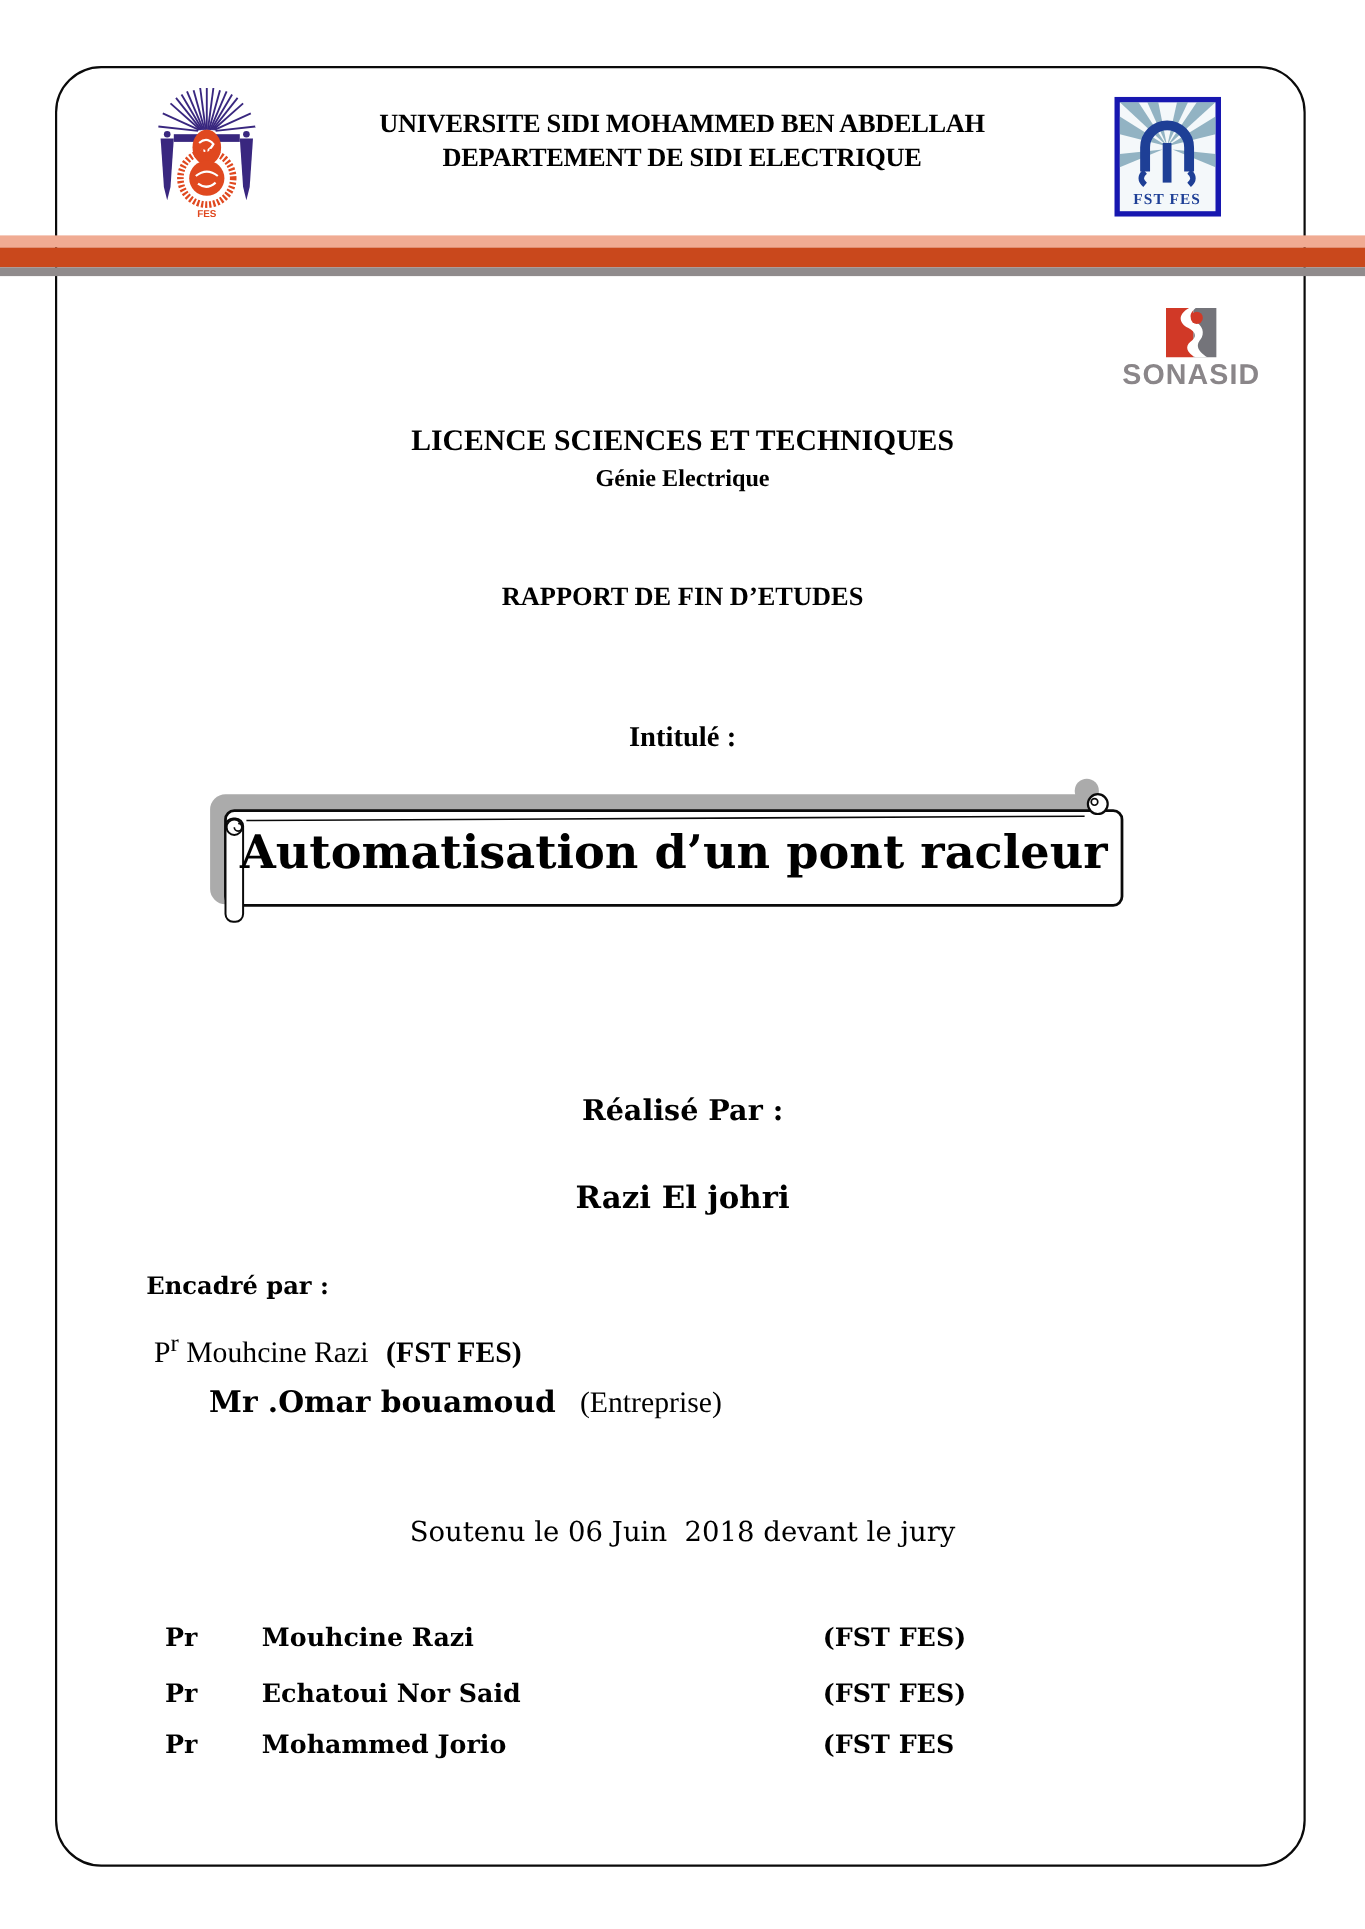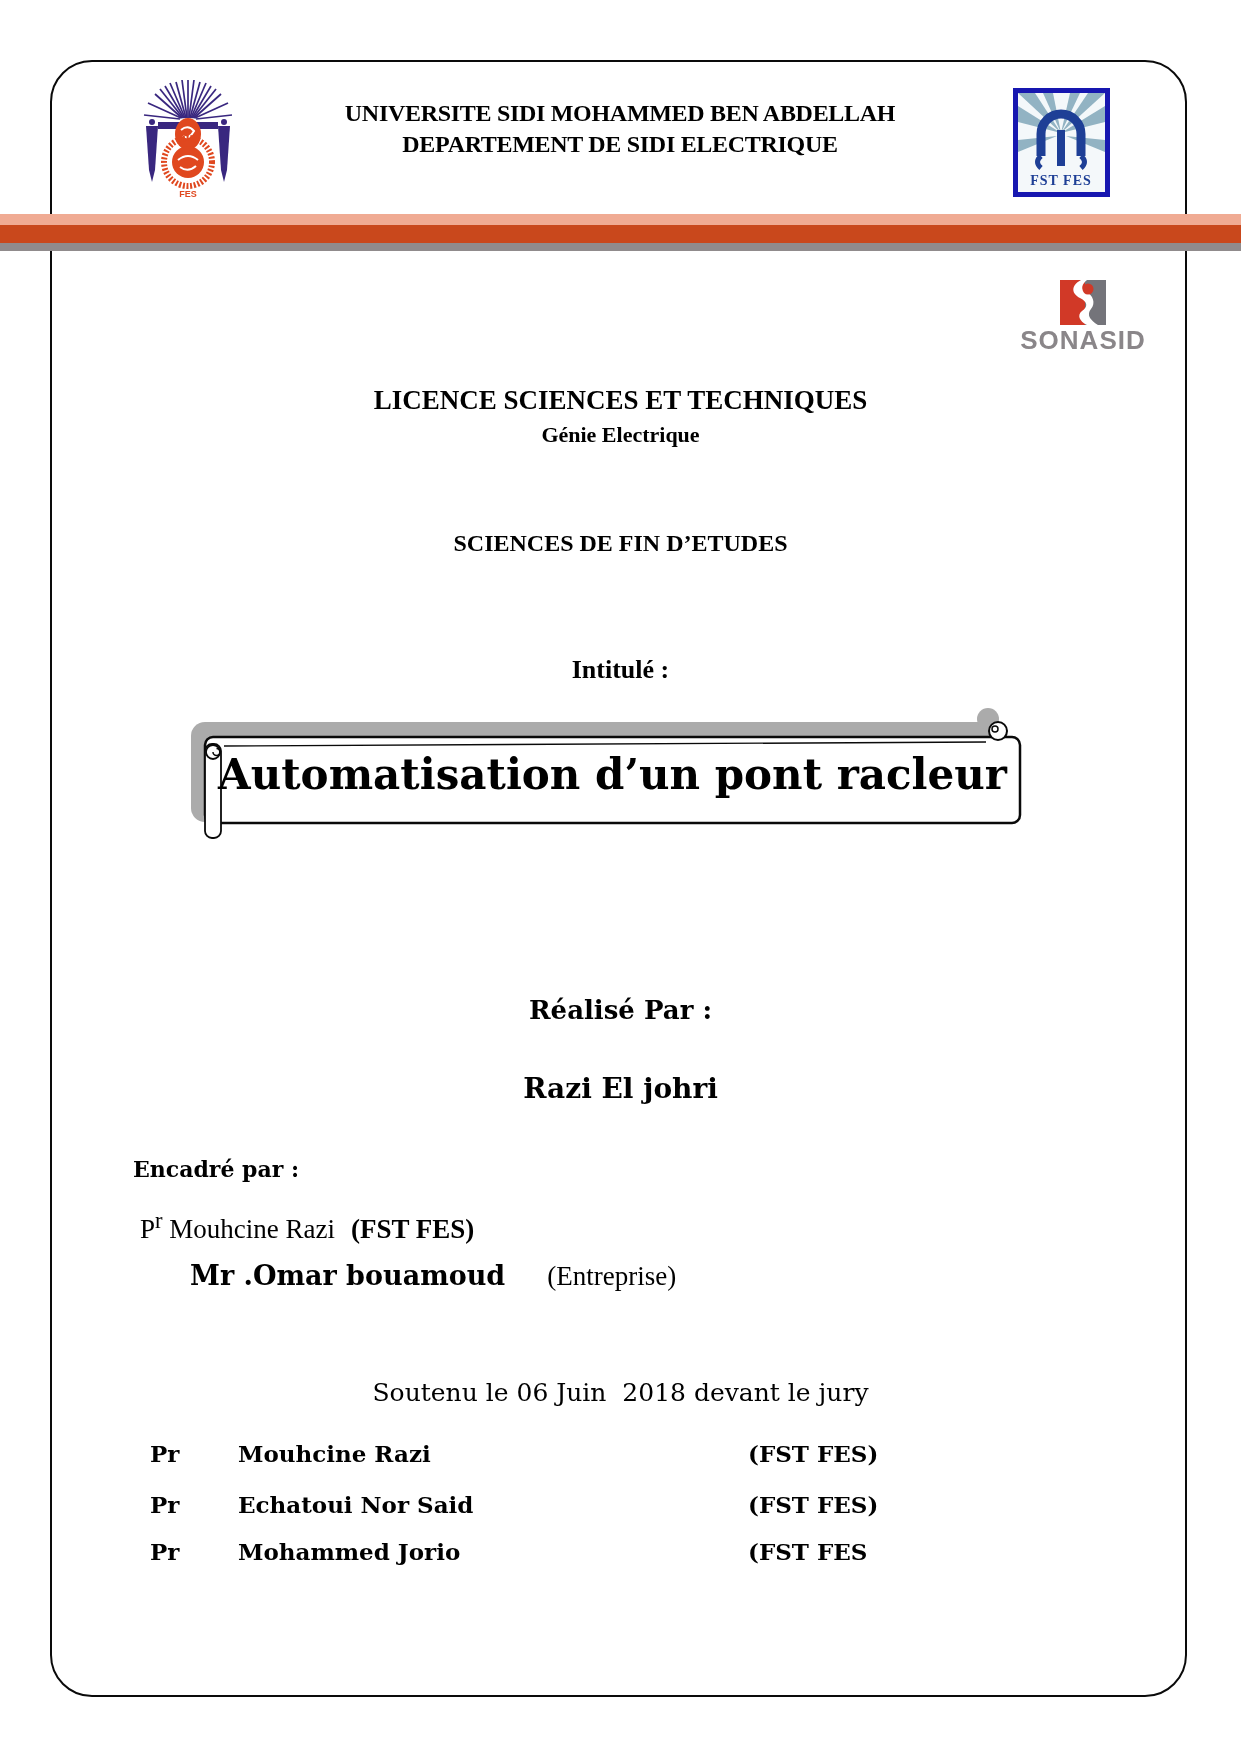--- a/index.html
+++ b/index.html
@@ -28,23 +28,23 @@
   .t-report{top:530px;font-weight:bold;font-size:24px;}
   .t-intitule{top:655px;font-weight:bold;font-size:26px;}
   .bookman{font-family:"DejaVu Serif", serif;}
   .t-realise{top:995px;font-weight:bold;font-size:26px;}
   .t-author{top:1072px;font-weight:bold;font-size:28px;}
   .t-encadre{left:133px;top:1156px;font-weight:bold;font-size:22px;}
   .t-sup1{left:140px;top:1208px;font-size:27px;}
   .t-sup1 .org{font-weight:bold;margin-left:16px;}
   .t-sup2{left:190px;top:1260px;font-size:27px;}
   .t-sup2 .name{font-weight:bold;font-family:"DejaVu Serif", serif;}
-  .t-sup2 .org{margin-left:42px;}
+  .t-sup2 .org{margin-left:22px;}
   .t-defense{top:1378px;font-weight:normal;font-size:25px;white-space:pre-wrap;}
-  .jury-row{left:0;width:984px;height:30px;font-weight:bold;font-size:23px;}
+  .jury-row{left:0;width:984px;height:30px;font-weight:bold;font-size:23px;margin-top:35px;}
   .jury-row span{position:absolute;top:0;white-space:nowrap;}
   .jury-title{left:150px;}
   .jury-name{left:238px;}
   .jury-org{left:748px;}
   
   .banner-svg{left:180px;top:700px;z-index:2;}
   .project-title{left:205px;top:750px;width:815px;text-align:center;z-index:4;
                  font-family:"DejaVu Serif", serif;font-weight:bold;font-size:42px;}
   .logo{z-index:2;}
 </style>
@@ -126,21 +126,21 @@
       <rect x="25" y="0" width="21" height="45" fill="#74747A"></rect>
       <path d="M21,0 C10,6 12,14 20,18 C28,22 28,27 22,31 C17,35 19,41 27,45 L38,45
                C27,38 28,33 31,29 C36,23 33,15 26,12 C20,9 22,4 27,0 Z" fill="#ffffff"></path>
       <circle cx="28" cy="9" r="5.5" fill="#D13927"></circle>
     </svg>
     <div class="sonasid-label">SONASID</div>
   </div>
 
   <div class="abs center t-program1">LICENCE SCIENCES ET TECHNIQUES</div>
   <div class="abs center t-program2">Génie Electrique</div>
-  <div class="abs center t-report">SCIENCES DE FIN D’ETUDES</div>
+  <div class="abs center t-report">RAPPORT DE FIN D’ETUDES</div>
   <div class="abs center t-intitule">Intitulé :</div>
 
   <svg class="abs banner-svg" width="860" height="150" viewBox="0 0 860 150">
     <rect x="11" y="22" width="815" height="100" rx="14" fill="#ABABAB"></rect>
     <circle cx="808" cy="19" r="11" fill="#ABABAB"></circle>
     <rect x="25" y="37" width="815" height="86" rx="8" fill="#ffffff" stroke="#0a0a0a" stroke-width="2.5"></rect>
     <line x1="44" y1="46" x2="806" y2="42" stroke="#0a0a0a" stroke-width="1.4"></line>
     <rect x="25" y="44" width="16" height="94" rx="7" fill="#ffffff" stroke="#0a0a0a" stroke-width="1.8"></rect>
     <circle cx="33" cy="52" r="7" fill="#ffffff" stroke="#0a0a0a" stroke-width="1.8"></circle>
     <path d="M33,52 a3.5,3.5 0 1 0 3.5,-3.5" fill="none" stroke="#0a0a0a" stroke-width="1.5"></path>

